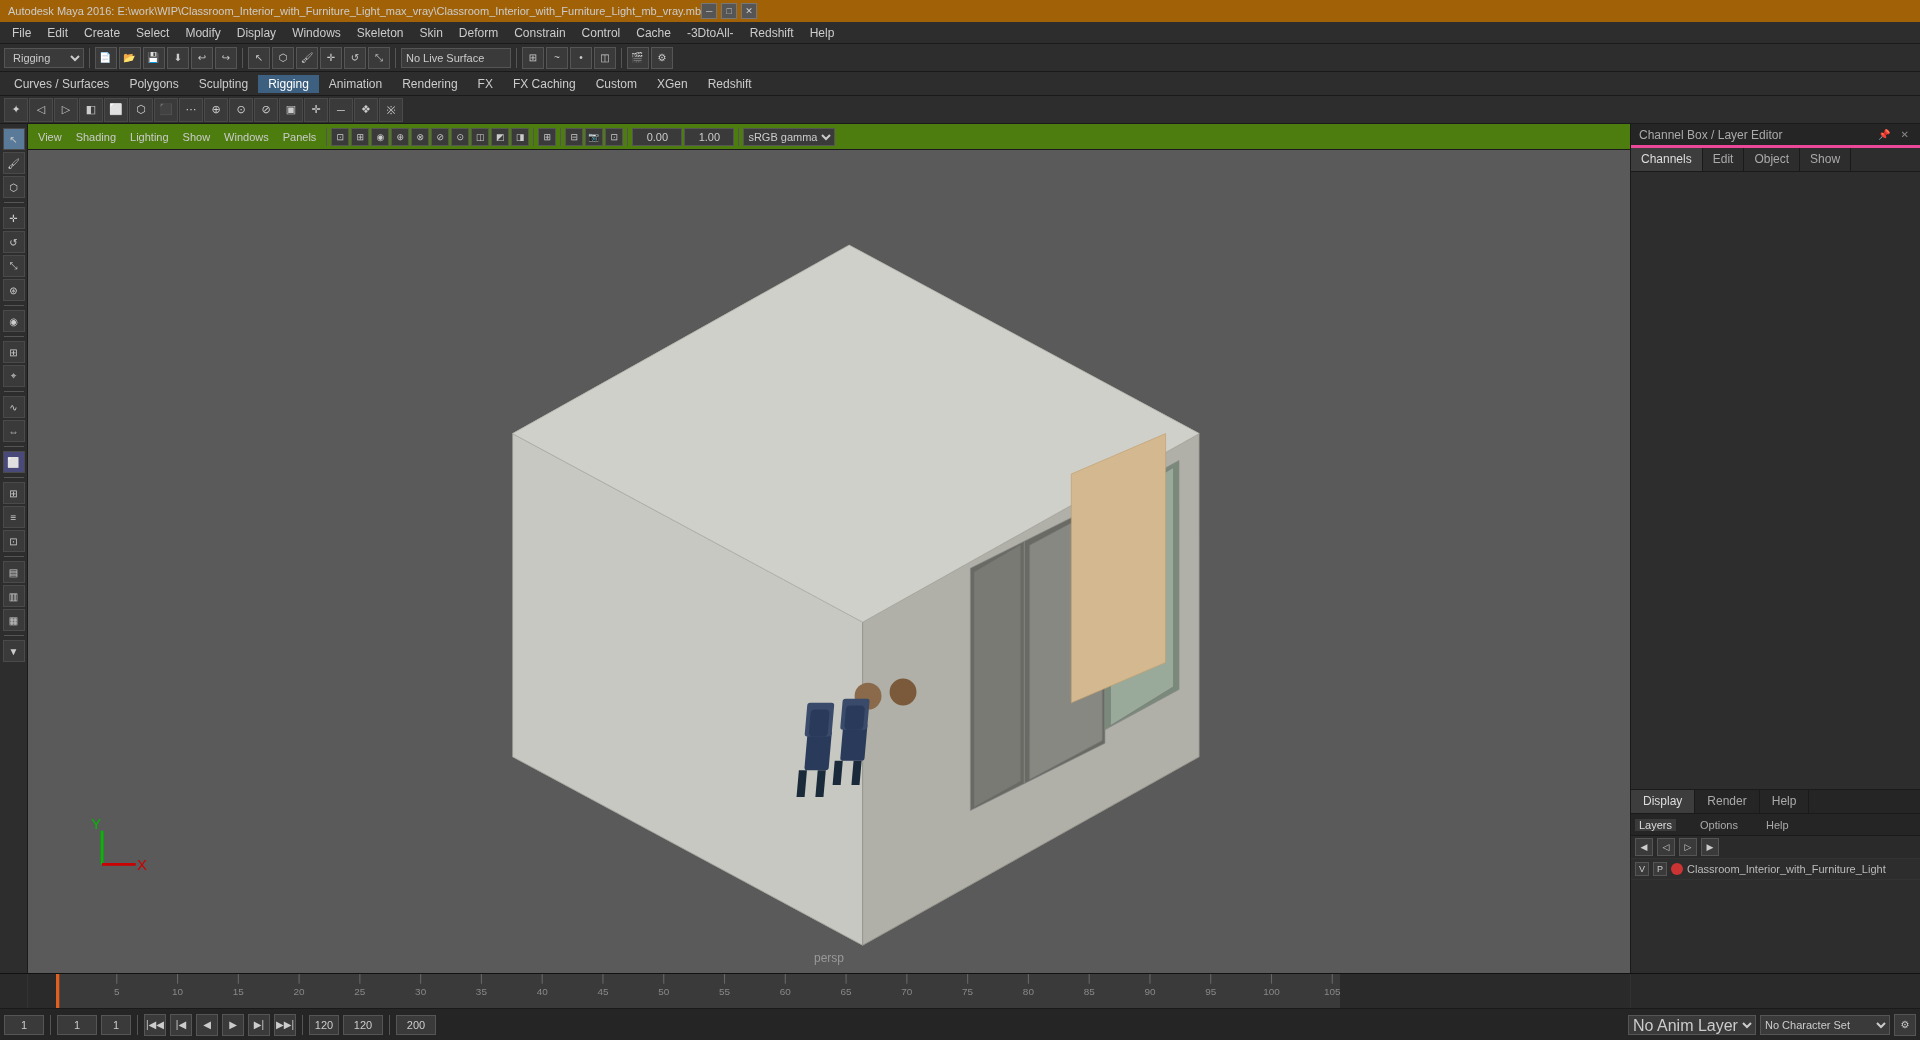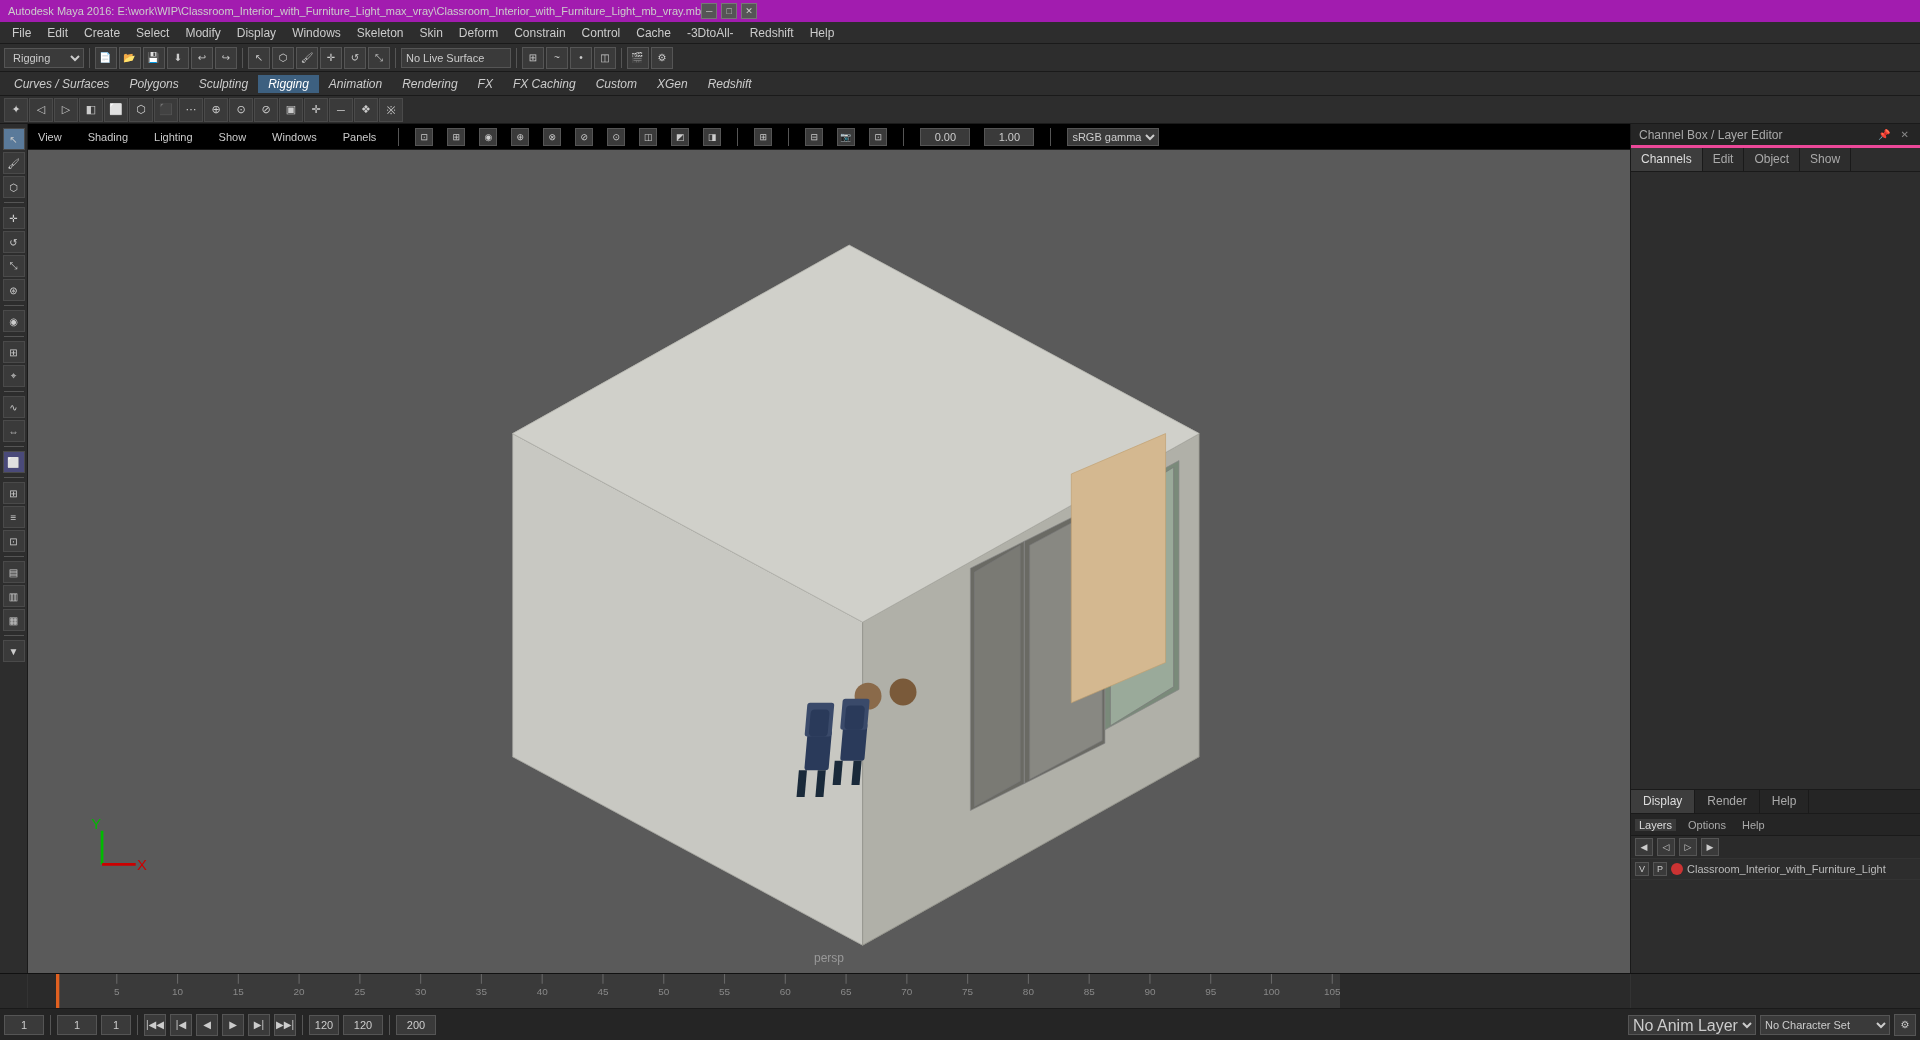--- a/index.html
+++ b/index.html
@@ -10,21 +10,21 @@
       font-family: 'Segoe UI', Arial, sans-serif;
       font-size: 12px;
       color: #cccccc;
       overflow: hidden;
       user-select: none;
     }
 
     
     #title-bar {
       height: 22px;
-      background: #a21caf;
+      background: #a16207;
       display: flex;
       align-items: center;
       padding: 0 8px;
       color: #cccccc;
       font-size: 11px;
     }
     #title-bar .window-controls { display: flex; gap: 4px; }
     .win-btn {
       width: 16px; height: 16px;
       background: #555;
@@ -99,21 +99,20 @@
       display: flex;
       align-items: center;
       padding: 0 4px;
       border-bottom: 1px solid #1a1a1a;
     }
     .module-item {
       padding: 2px 10px;
       font-size: 12px;
       color: #cccccc;
       cursor: pointer;
-      font-style: italic;
     }
     .module-item.active {
       background: #3d6080;
       color: #ffffff;
     }
 
     
     #tools-shelf {
       height: 28px;
       background: #2d2d2d;
@@ -166,25 +165,25 @@
       flex: 1;
       display: flex;
       flex-direction: column;
       background: #3c3c3c;
       position: relative;
     }
 
     
     #viewport-toolbar {
       height: 26px;
-      background: #000000;
-      display: flex;
-      align-items: center;
-      padding: 0 4px;
-      gap: 14px;
+      background: #4d7c0f;
+      display: flex;
+      align-items: center;
+      padding: 0 4px;
+      gap: 2px;
       border-bottom: 1px solid #1a1a1a;
     }
     .vt-item {
       padding: 1px 6px;
       font-size: 11px;
       color: #ccc;
       cursor: pointer;
     }
     .vt-separator { width: 1px; height: 18px; background: #555; margin: 0 2px; }
     .vt-input {
@@ -278,21 +277,21 @@
     #layers-section {
       height: 160px;
       background: #2d2d2d;
       border-top: 1px solid #1a1a1a;
     }
     #layers-header {
       height: 22px;
       display: flex;
       align-items: center;
       padding: 0 4px;
-      gap: 8px;
+      gap: 20px;
       background: #252525;
       border-bottom: 1px solid #1a1a1a;
     }
     .lh-item { font-size: 11px; color: #aaa; cursor: pointer; padding: 0 4px; }
     .lh-item.active { color: #ddd; background: #3a3a3a; }
 
     #layer-row {
       display: flex;
       align-items: center;
       padding: 3px 4px;

